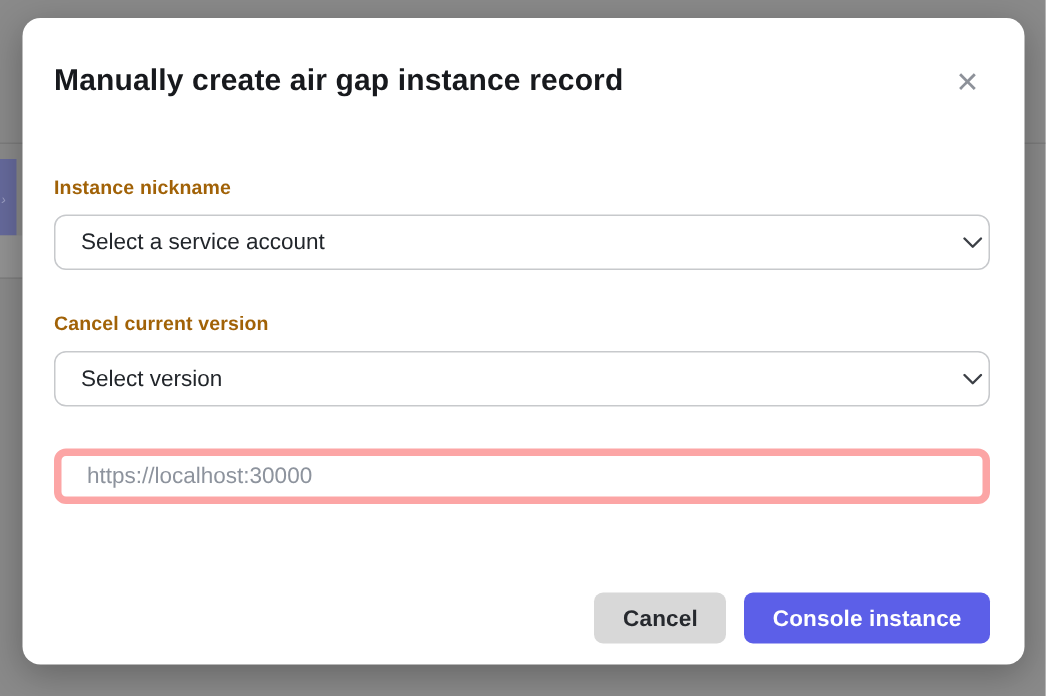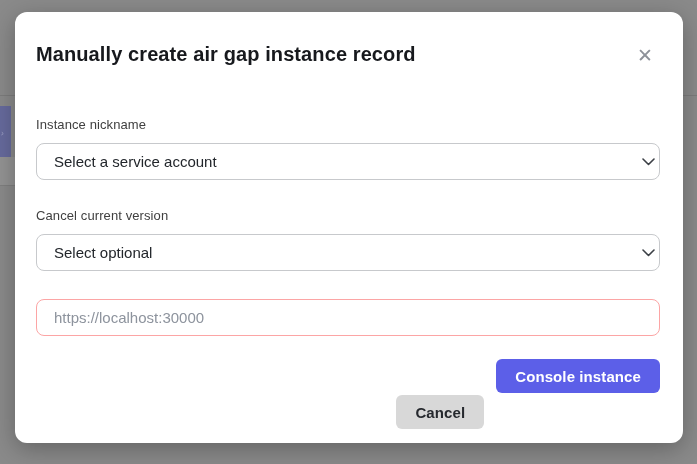--- a/index.html
+++ b/index.html
@@ -57,48 +57,48 @@
   }
   .close-btn{
     background:none;border:none;cursor:pointer;
     font-size:19px;line-height:1;color:#8d9199;font-weight:400;
     padding:2px 4px;margin-top:2px;margin-right:3px;
   }
 
   .form-area{margin-top:50px;}
   .field-group{margin-bottom:28px;}
   .field-label{
-    font-size:13px;font-weight:400;color:#404040;
+    font-size:13px;font-weight:700;color:#a16207;
     margin-bottom:11px;letter-spacing:.1px;
   }
   .select{
     height:37px;border:1px solid #c7c9cc;border-radius:8px;
     display:flex;align-items:center;justify-content:space-between;
     padding:0 4px 0 17px;cursor:pointer;background:#fff;
   }
   .select-value{font-size:15px;color:#22262b;}
   .chevron{display:flex;align-items:center;color:#3c4046;}
   .text-input{
-    width:100%;height:37px;border:1px solid #fca5a5;border-radius:8px;
+    width:100%;height:37px;border:5px solid #fca5a5;border-radius:8px;
     padding:0 17px;font-size:15px;color:#22262b;outline:none;
     font-family:"Liberation Sans","DejaVu Sans",sans-serif;
   }
   .text-input::placeholder{color:#8d939d;opacity:1;}
 
   .modal-footer{
     position:absolute;right:23px;bottom:14px;left:21px;
     display:flex;justify-content:flex-end;gap:12px;
   }
   .btn{
     height:34px;border:none;border-radius:6px;cursor:pointer;
     font-size:15px;font-weight:700;letter-spacing:.1px;
     font-family:"Liberation Sans","DejaVu Sans",sans-serif;
     padding:0 19px;display:flex;align-items:center;
   }
-  .btn-cancel{background:var(--cancel-bg);color:#26292e;margin-top:36px;}
+  .btn-cancel{background:var(--cancel-bg);color:#26292e;}
   .btn-primary{background:var(--accent);color:#ffffff;}
 </style>
 </head>
 <body>
 
 <div class="overlay">
   <span class="bg-text">in</span>
   <div class="bg-divider-top"></div>
   <div class="bg-accent-sliver">
     <span class="bg-accent-mark">›</span>
@@ -124,21 +124,21 @@
           <svg width="13" height="8" viewBox="0 0 13 8" fill="none">
               <path d="M1 1l5.5 5.5L12 1" stroke="currentColor" stroke-width="1.6" stroke-linecap="round" stroke-linejoin="round"></path>
             </svg>
         </span>
       </div>
     </div>
 
     <div class="field-group">
       <div class="field-label">Cancel current version</div>
       <div class="select" role="combobox">
-        <span class="select-value">Select optional</span>
+        <span class="select-value">Select version</span>
         <span class="chevron">
           <svg width="13" height="8" viewBox="0 0 13 8" fill="none">
               <path d="M1 1l5.5 5.5L12 1" stroke="currentColor" stroke-width="1.6" stroke-linecap="round" stroke-linejoin="round"></path>
             </svg>
         </span>
       </div>
     </div>
 
     <div class="field-group">
       <input class="text-input" type="text" placeholder="https://localhost:30000" style="">

